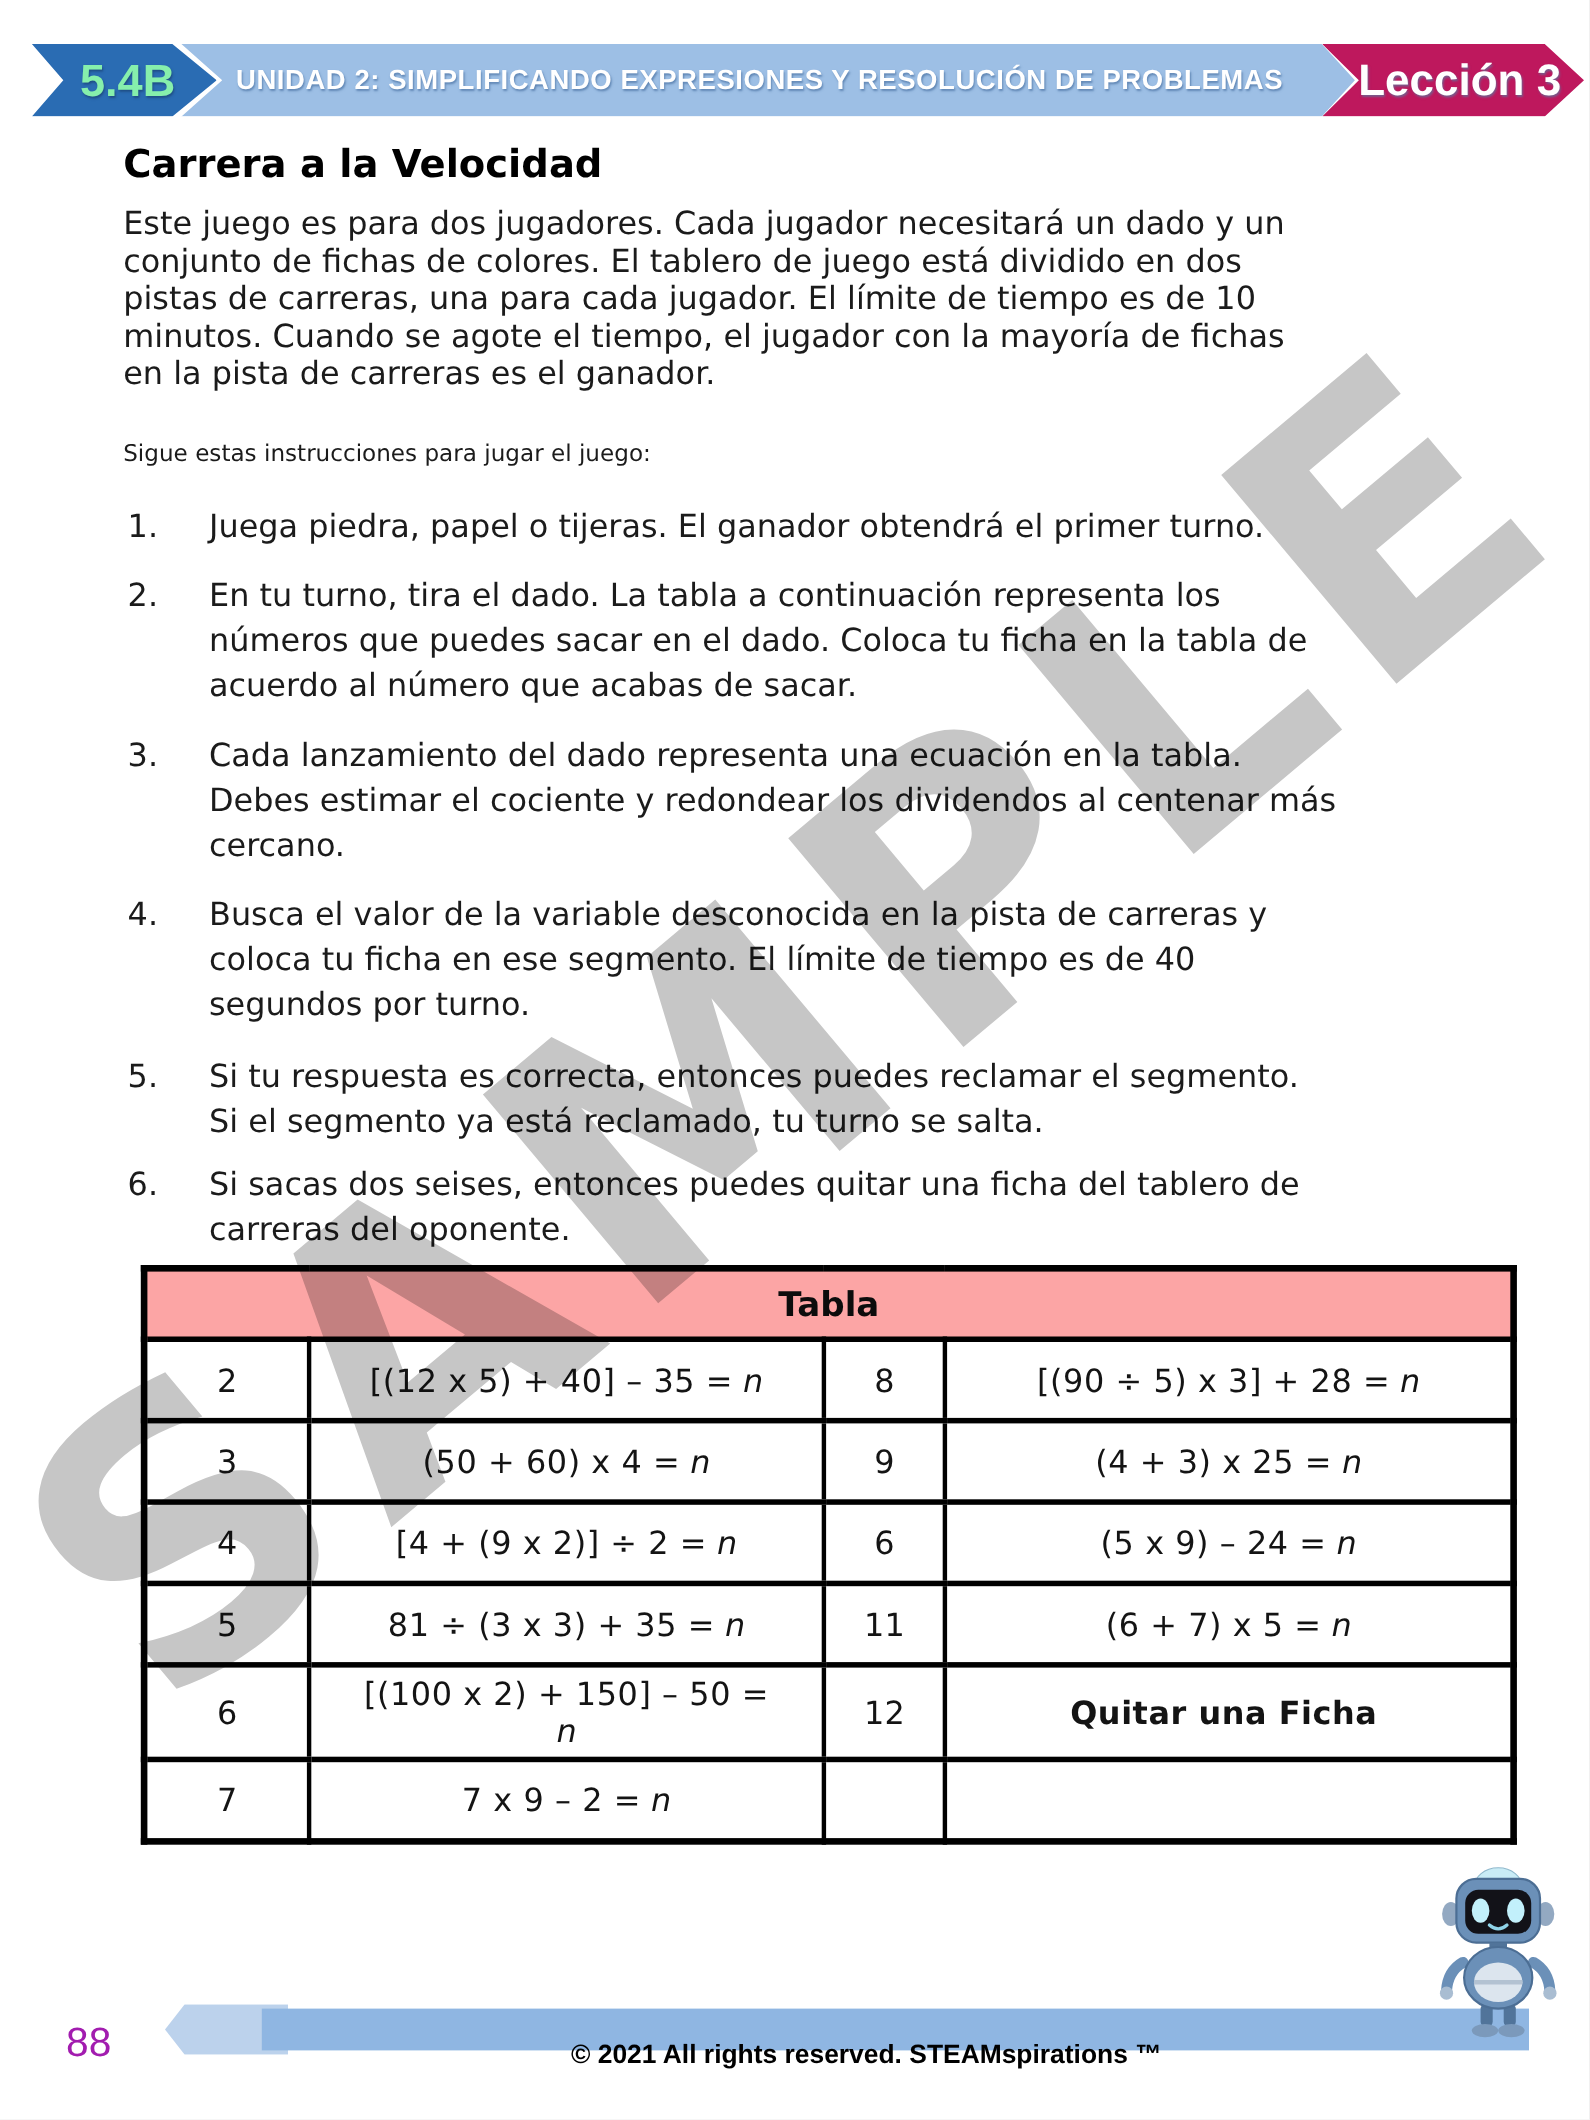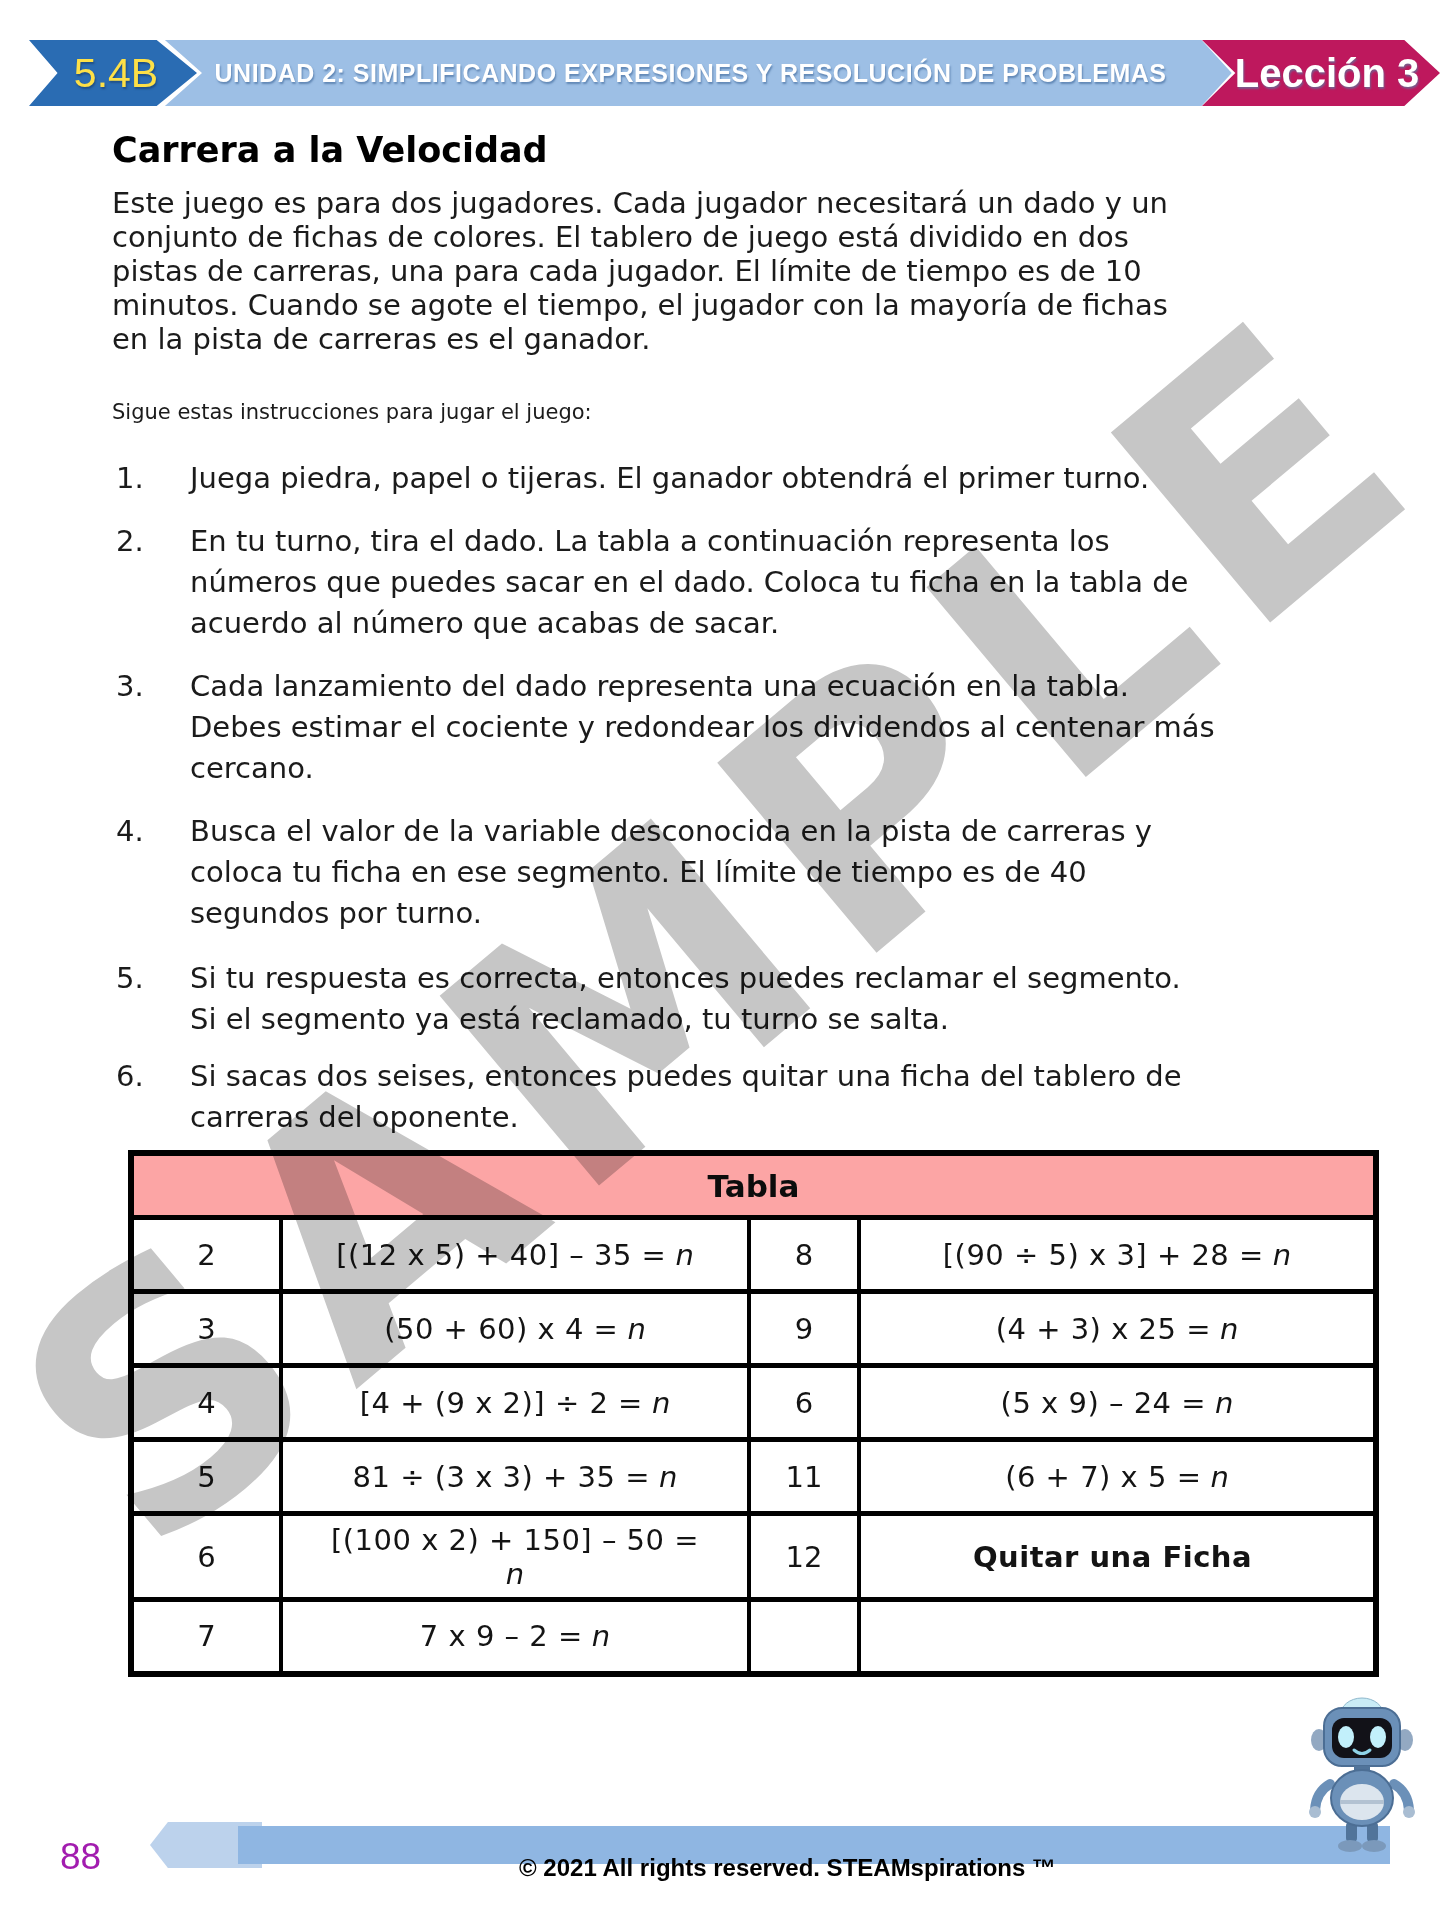--- a/index.html
+++ b/index.html
@@ -22,21 +22,21 @@
     text-shadow:1px 2px 2px rgba(46,88,140,.55);
   }
   .chev-outline{position:absolute;background:#ffffff;z-index:2;}
   .badge-outline{left:24px;top:35px;width:178px;height:76px;
     clip-path:polygon(0 0,76% 0,100% 50%,76% 100%,0 100%,17% 50%);}
   .badge{
     position:absolute;left:29px;top:40px;width:168px;height:66px;background:#2a6cb3;z-index:3;
     clip-path:polygon(0 0,76% 0,100% 50%,76% 100%,0 100%,17% 50%);
     display:flex;align-items:center;justify-content:center;padding-left:6px;box-sizing:border-box;
   }
-  .badge span{font-family:"Liberation Sans",sans-serif;font-weight:normal;font-size:41px;color:#fde047;
+  .badge span{font-family:"Liberation Sans",sans-serif;font-weight:bold;font-size:41px;color:#86efac;
     text-shadow:1px 2px 2px rgba(20,50,90,.5);}
   .lesson-outline{left:1197px;top:35px;width:248px;height:76px;
     clip-path:polygon(0 0,85% 0,100% 50%,85% 100%,0 100%,14% 50%);}
   .lesson{
     position:absolute;left:1202px;top:40px;width:238px;height:66px;background:#be185d;z-index:3;
     clip-path:polygon(0 0,85% 0,100% 50%,85% 100%,0 100%,14% 50%);
     display:flex;align-items:center;justify-content:center;padding-left:12px;box-sizing:border-box;
   }
   .lesson span{font-family:"Liberation Sans",sans-serif;font-weight:bold;font-size:40px;color:#fff;
     text-shadow:1px 2px 2px rgba(90,120,160,.7);}

